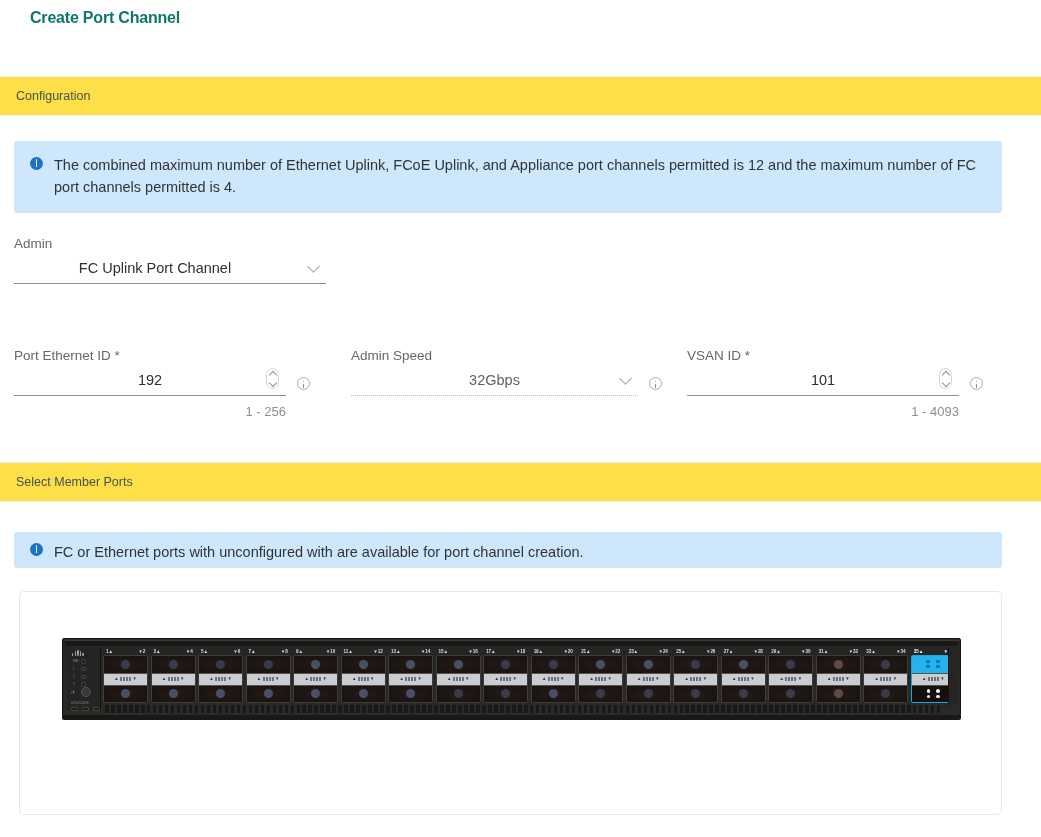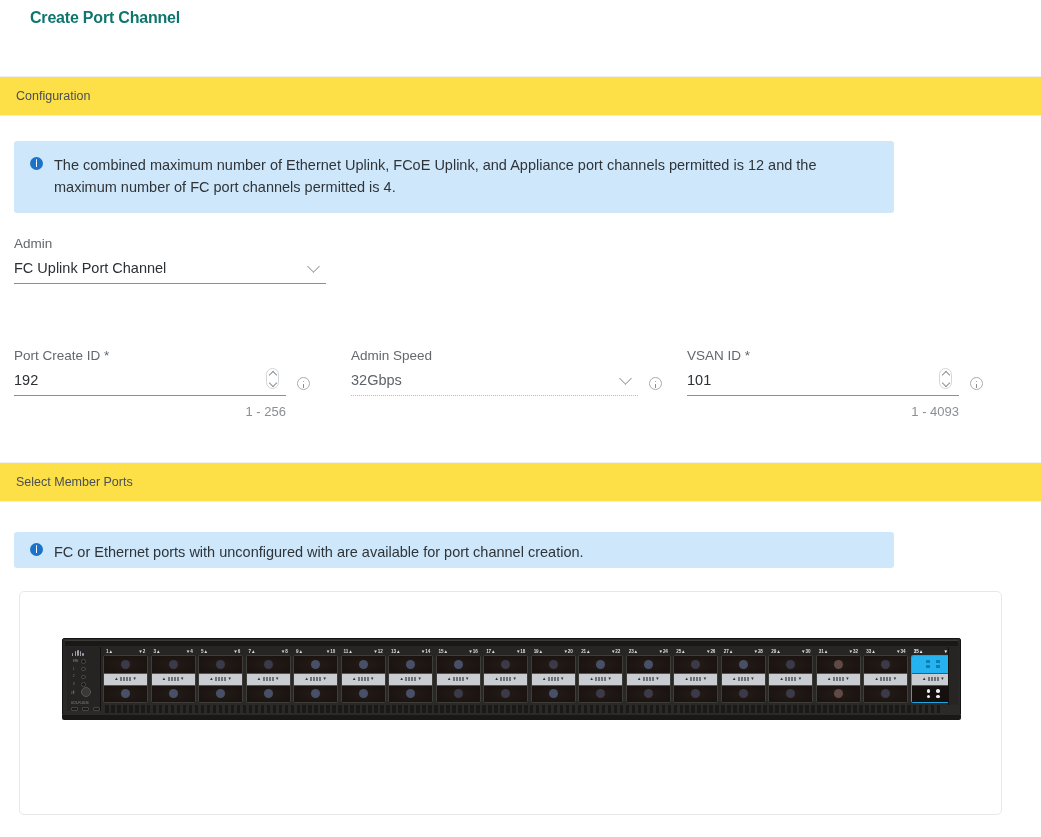--- a/index.html
+++ b/index.html
@@ -29,21 +29,21 @@
   }
   .section-bar .section-label {
     position: absolute; left: 16px; top: 12px;
     font-size: 12.5px; color: #4a4f54; font-weight: 400;
   }
   #section-config { top: 76px; }
   #section-ports  { top: 462px; padding-left: 32px; }
 
   
   .banner {
-    position: absolute; left: 14px; width: 880px;
+    position: absolute; left: 14px; width: 988px;
     background: #cfe7fb;
     border-radius: 3px;
     padding: 13px 14px 13px 40px;
   }
   #banner-config { top: 141px; height: 72px; }
   #banner-ports  { top: 532px; height: 36px; padding-top: 9px; }
   .banner-text {
     font-size: 14.5px; color: #2f3438; line-height: 22px;
   }
   .info-icon {
@@ -63,21 +63,21 @@
   #banner-ports .info-icon { top: 11px; }
 
   
   .field { position: absolute; }
   .field-label {
     font-size: 13.5px; color: #62686d; font-weight: 400;
     margin-bottom: 9px; white-space: nowrap;
   }
   .field-input-row {
     position: relative;
-    display: flex; align-items: flex-end;
+    display: flex; align-items: flex-end; text-align: center;
   }
   .field-box { position: relative; }
   .field-value {
     font-size: 14.5px; color: #2b3034;
     padding-bottom: 7px; white-space: nowrap;
   }
   .field-value.muted { color: #5d6368; }
   .underline-solid { border-bottom: 1px solid #8b9096; }
   .underline-dotted { border-bottom: 1.5px dotted #b9bdc2; }
   .helper {
@@ -310,21 +310,21 @@
     <div class="field-label">Admin</div>
     <div class="field-input-row">
       <div class="field-box underline-solid">
         <div class="field-value">FC Uplink Port Channel</div>
         <div class="chevron-down"></div>
       </div>
     </div>
   </div>
 
   <div class="field" id="field-pcid">
-    <div class="field-label">Port Create ID *</div>
+    <div class="field-label">Port Ethernet ID *</div>
     <div class="field-input-row">
       <div class="field-box underline-solid">
         <div class="field-value">192</div>
         <div class="stepper">
           <i class="up"></i>
           <i class="down"></i>
         </div>
       </div>
       <div class="hint-icon"></div>
     </div>

